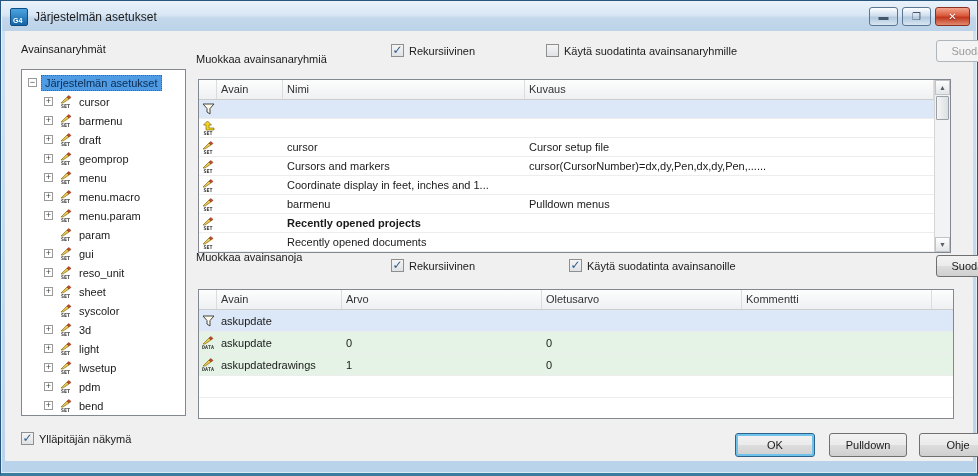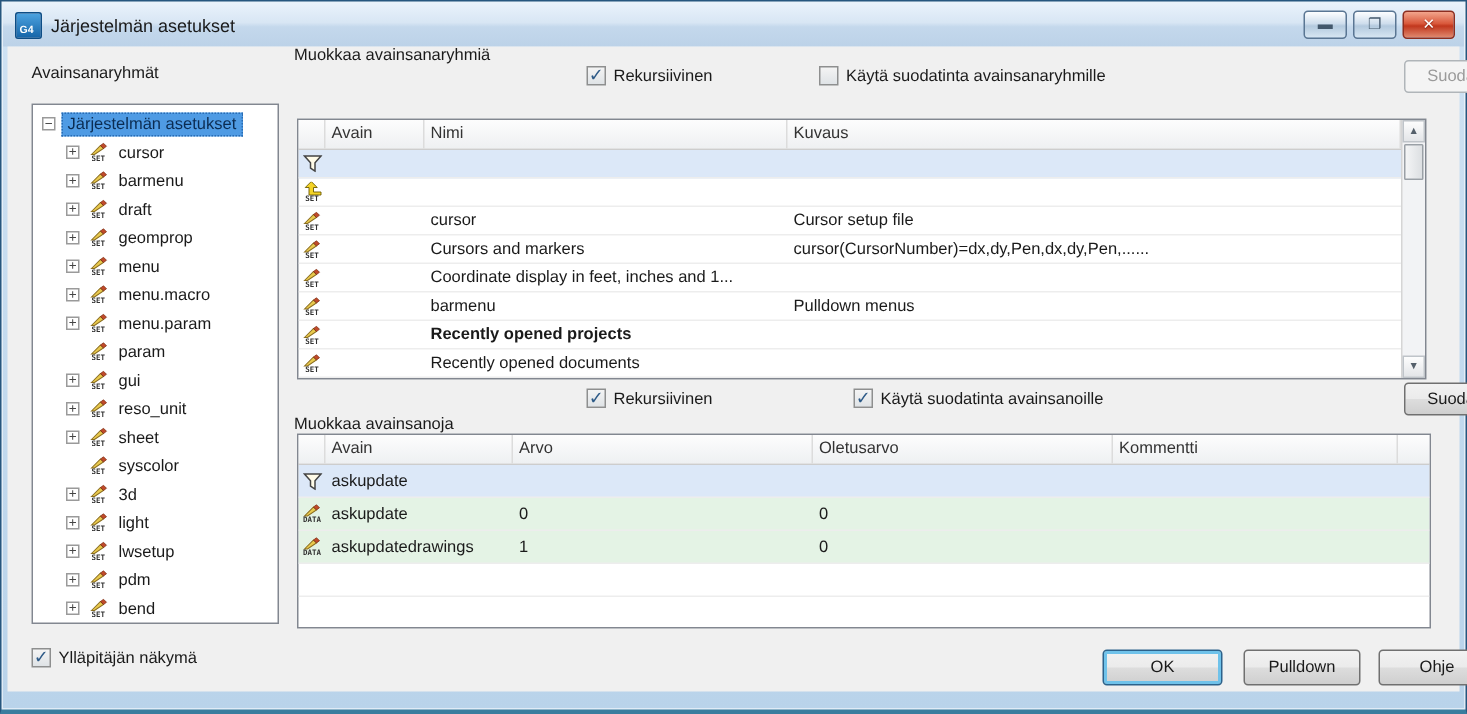--- a/index.html
+++ b/index.html
@@ -120,21 +120,21 @@
     <div class="win-buttons">
       <div class="win-btn">▬</div>
       <div class="win-btn">❐</div>
       <div class="win-btn close">✕</div>
     </div>
   </div>
 
   <div class="client">
 
     <div class="lbl" style="left:16px; top:12px;">Avainsanaryhmät</div>
-    <div class="lbl" style="left:191px; top:0;text-align:right;">Muokkaa avainsanaryhmiä</div>
+    <div class="lbl" style="left:191px; top:22px;text-align:right;">Muokkaa avainsanaryhmiä</div>
 
     <div class="cb-wrap" style="left:386px; top:13px;">
       <div class="cb">✓</div>
       <span class="cb-label">Rekursiivinen</span>
     </div>
     <div class="cb-wrap" style="left:541px; top:13px;">
       <div class="cb"></div>
       <span class="cb-label">Käytä suodatinta avainsanaryhmille</span>
     </div>
     <button class="btn disabled" style="left:889px; top:9px; width:72px; height:22px;">Suodata</button>
@@ -501,21 +501,21 @@
             <div class="td" style="width: 409px;"></div>
           </div>
         </div>
       <div class="vscroll">
         <div class="sb-btn up">▲</div>
         <div class="sb-thumb"></div>
         <div class="sb-btn down">▼</div>
       </div>
     </div>
 
-    <div class="lbl" style="left:191px; top:246px;">Muokkaa avainsanoja</div>
+    <div class="lbl" style="left:191px; top:220px;">Muokkaa avainsanoja</div>
     <div class="cb-wrap" style="left:386px; top:228px;">
       <div class="cb">✓</div>
       <span class="cb-label">Rekursiivinen</span>
     </div>
     <div class="cb-wrap" style="left:564px; top:228px;">
       <div class="cb">✓</div>
       <span class="cb-label">Käytä suodatinta avainsanoille</span>
     </div>
     <button class="btn" style="left:889px; top:224px; width:72px; height:22px;">Suodata</button>
 

